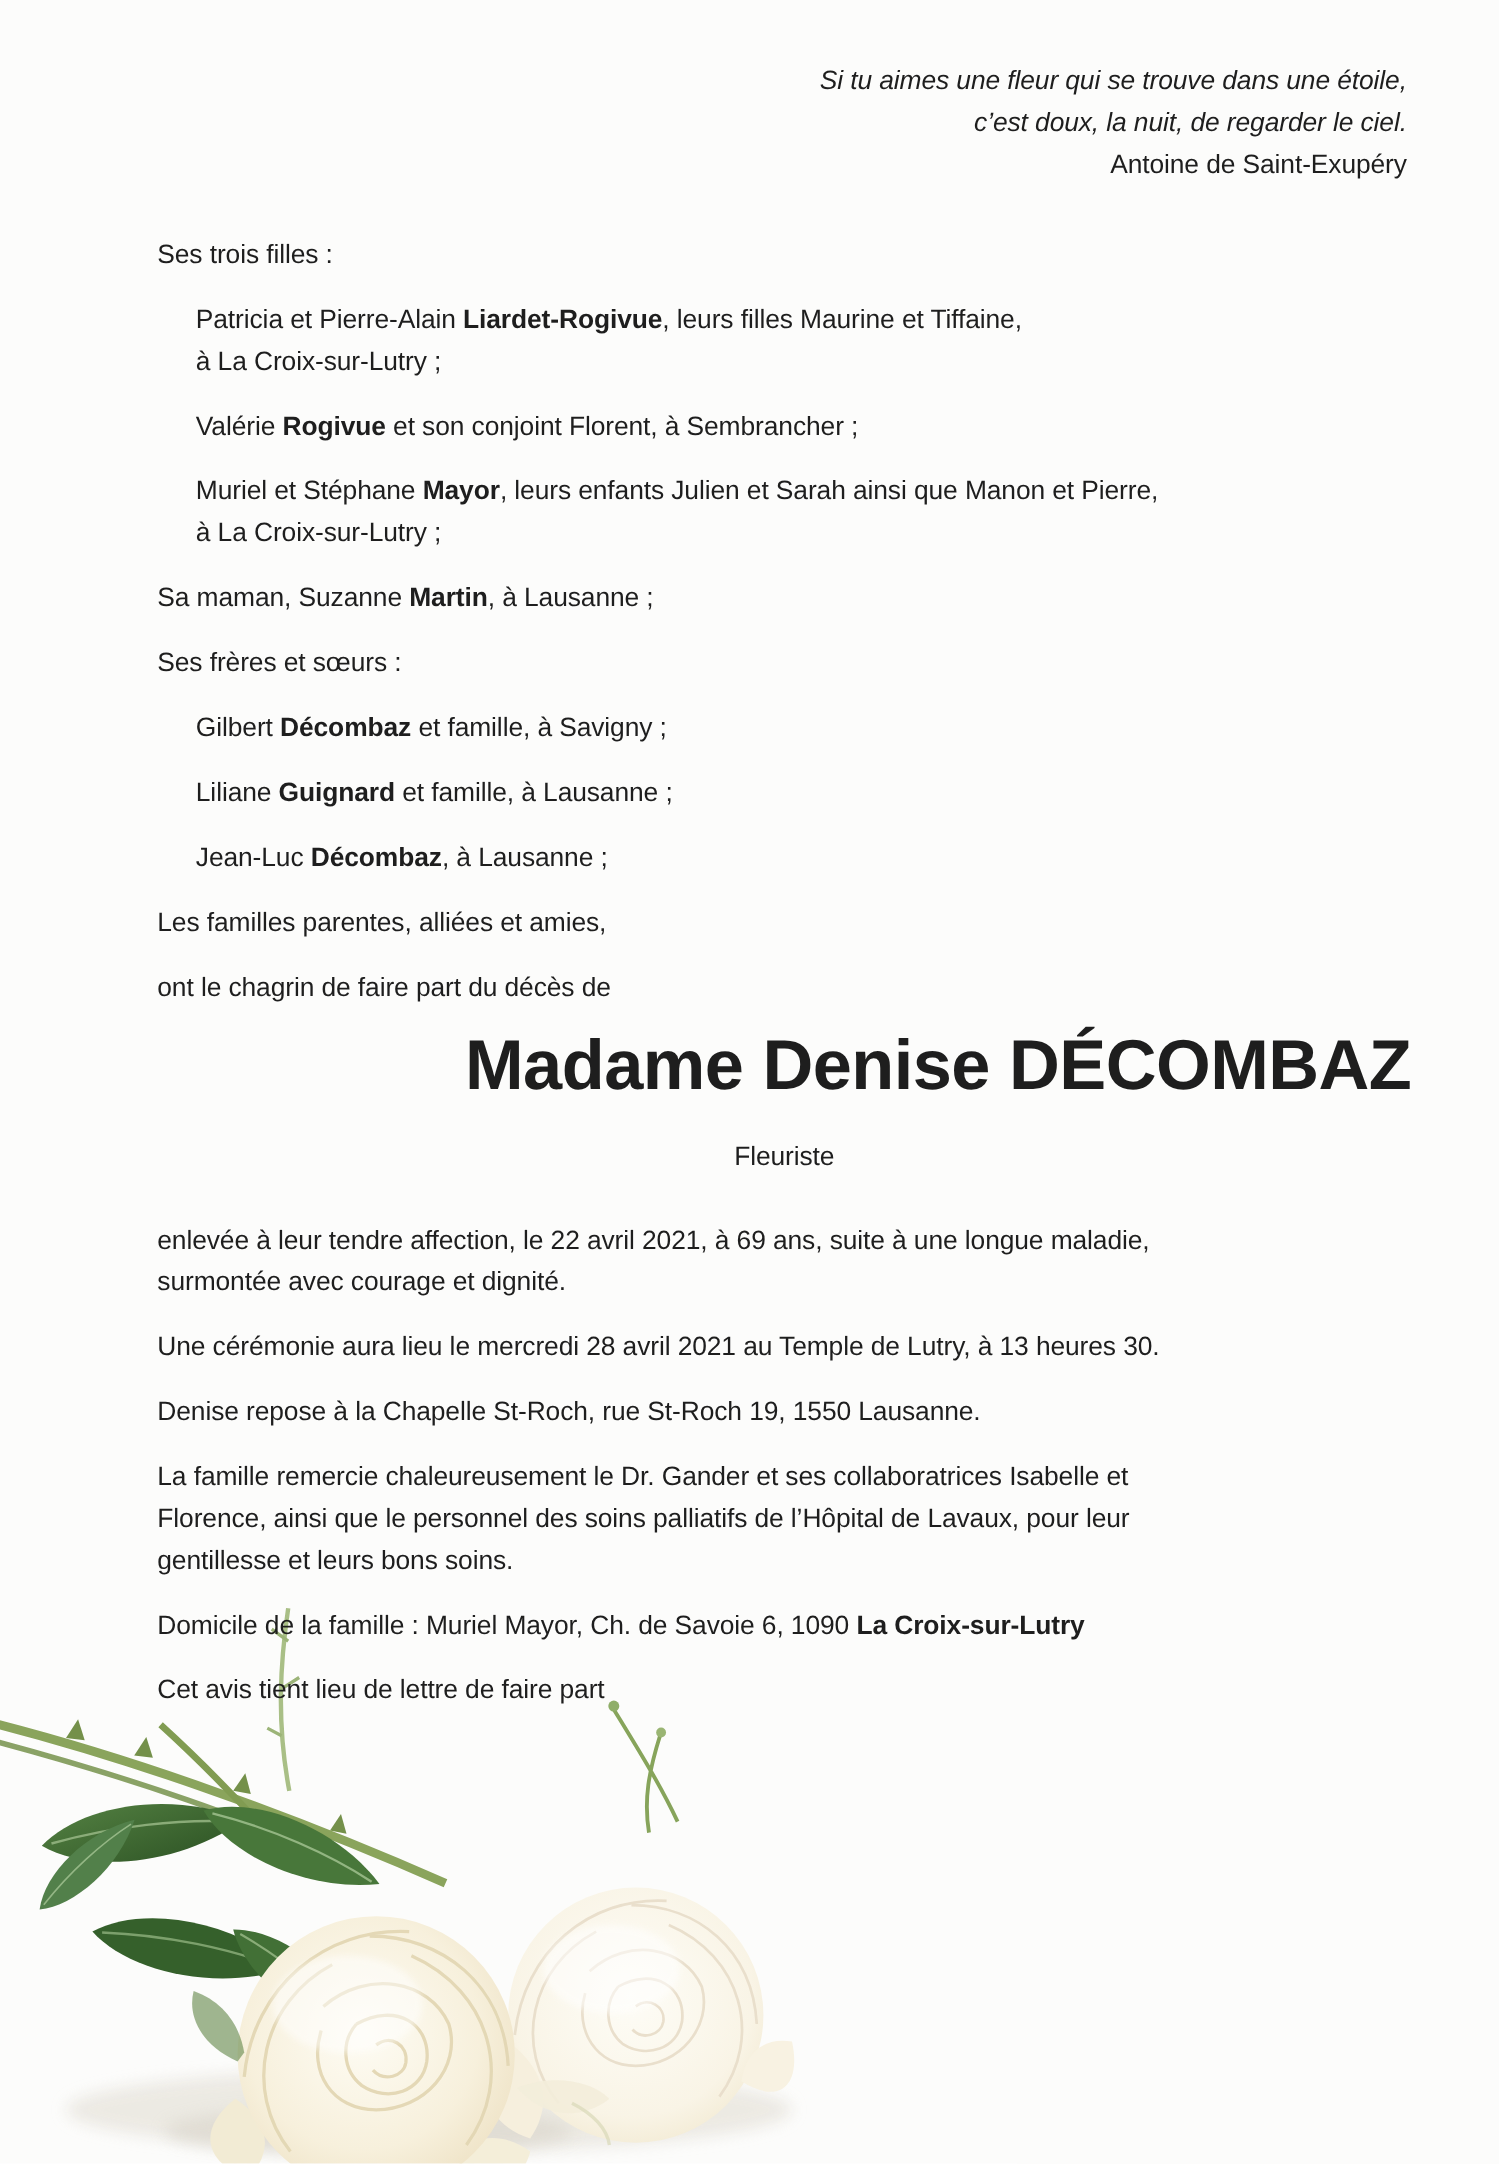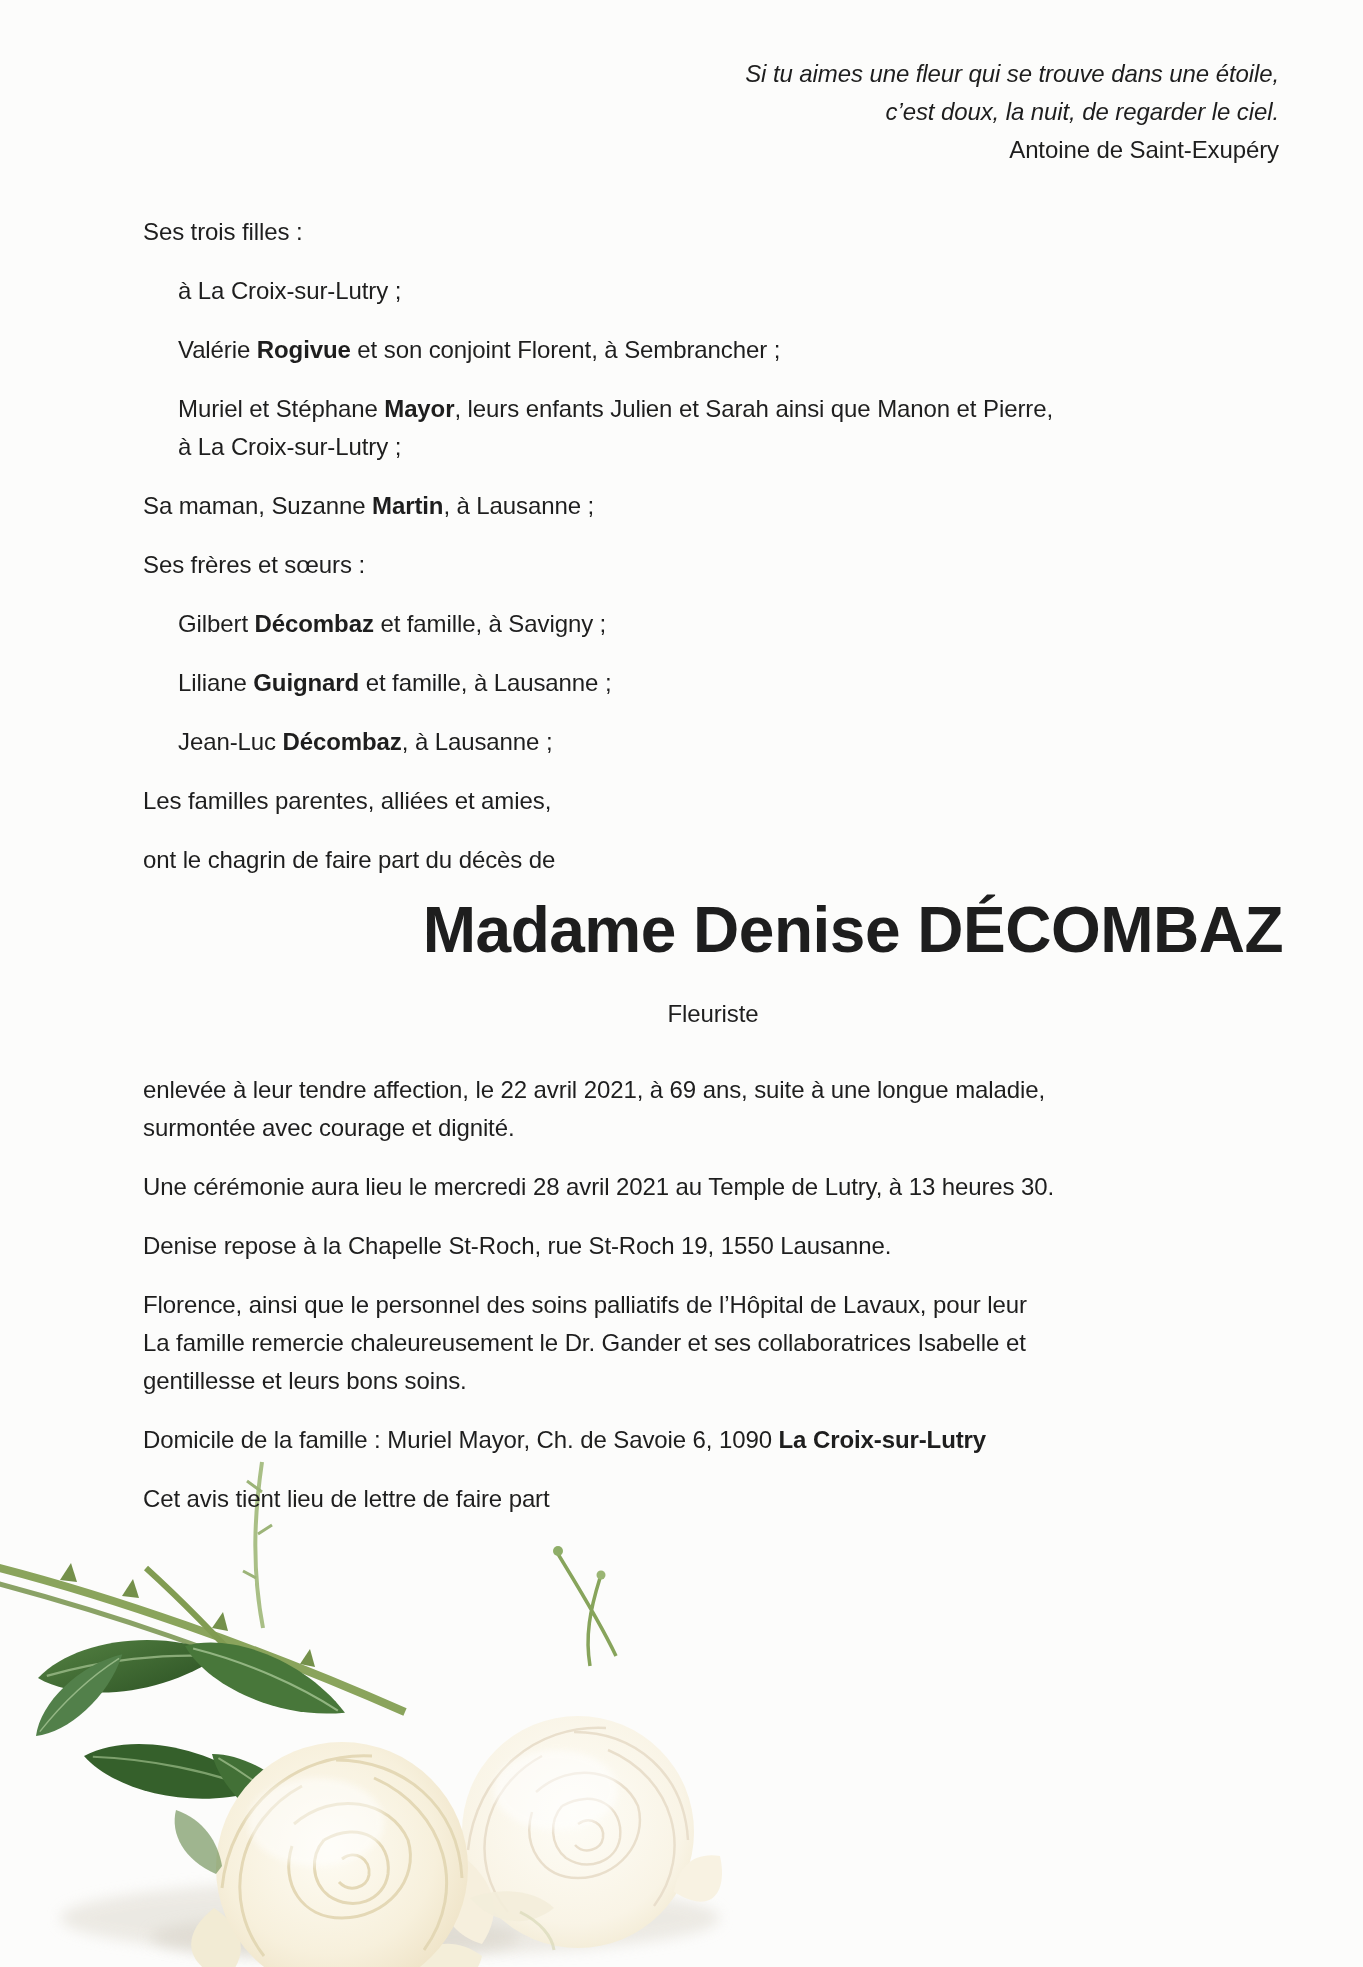--- a/index.html
+++ b/index.html
@@ -157,20 +157,21 @@
 
     <section class="quote">
       <div class="q-line italic">Si tu aimes une fleur qui se trouve dans une étoile,</div>
       <div class="q-line italic">c’est doux, la nuit, de regarder le ciel.</div>
       <div class="q-line">Antoine de Saint-Exupéry</div>
     </section>
 
     <p class="para line">Ses trois filles :</p>
 
     <div class="para indent">
+      <div class="line"><span>Patricia et Pierre-Alain </span><span class="b">Liardet-Rogivue</span><span>, leurs filles Maurine et Tiffaine,</span></div>
       <div class="line">à La Croix-sur-Lutry ;</div>
     </div>
 
     <div class="para indent">
       <div class="line"><span>Valérie </span><span class="b">Rogivue</span><span> et son conjoint Florent, à Sembrancher ;</span></div>
     </div>
 
     <div class="para indent">
       <div class="line"><span>Muriel et Stéphane </span><span class="b">Mayor</span><span>, leurs enfants Julien et Sarah ainsi que Manon et Pierre,</span></div>
       <div class="line">à La Croix-sur-Lutry ;</div>
@@ -198,22 +199,22 @@
     <div class="para">
       <div class="line">enlevée à leur tendre affection, le 22 avril 2021, à 69 ans, suite à une longue maladie,</div>
       <div class="line">surmontée avec courage et dignité.</div>
     </div>
 
     <p class="para line">Une cérémonie aura lieu le mercredi 28 avril 2021 au Temple de Lutry, à 13 heures 30.</p>
 
     <p class="para line">Denise repose à la Chapelle St-Roch, rue St-Roch 19, 1550 Lausanne.</p>
 
     <div class="para">
+      <div class="line">La famille remercie chaleureusement le Dr. Gander et ses collaboratrices Isabelle et</div>
       <div class="line">Florence, ainsi que le personnel des soins palliatifs de l’Hôpital de Lavaux, pour leur</div>
-      <div class="line">La famille remercie chaleureusement le Dr. Gander et ses collaboratrices Isabelle et</div>
       <div class="line">gentillesse et leurs bons soins.</div>
     </div>
 
     <p class="para line"><span>Domicile de la famille : Muriel Mayor, Ch. de Savoie 6, 1090 </span><span class="b">La Croix-sur-Lutry</span></p>
 
     <p class="para line closing">Cet avis tient lieu de lettre de faire part</p>
 
   </main>
 </div>
 

